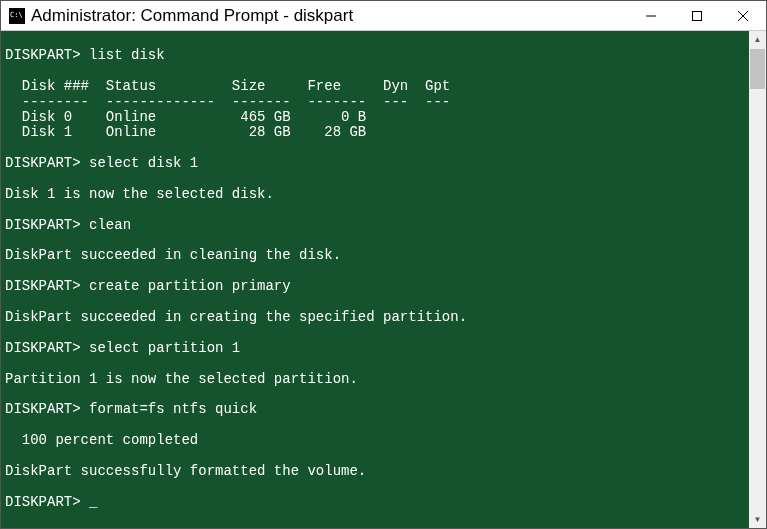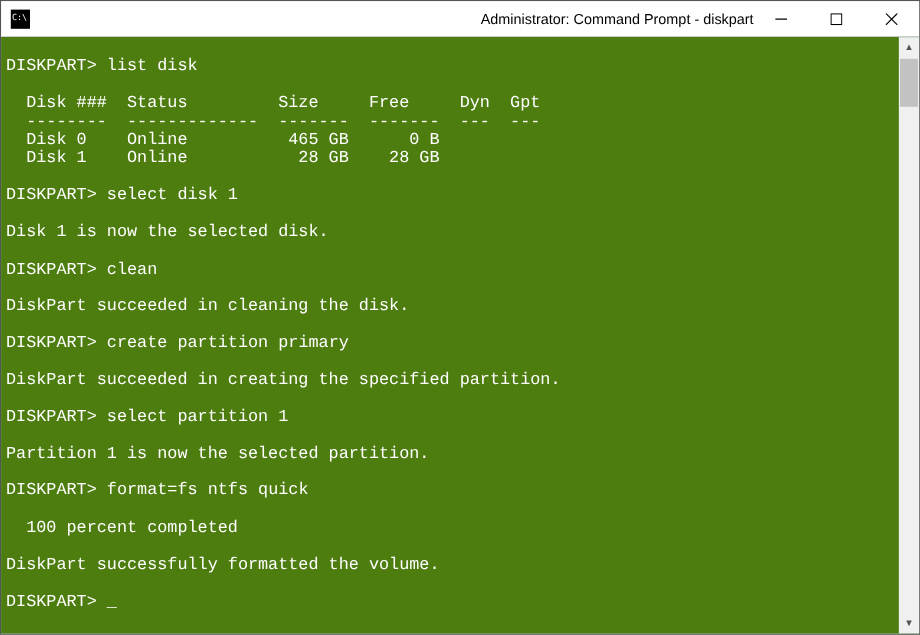--- a/index.html
+++ b/index.html
@@ -29,24 +29,23 @@
   .titlebar-icon::after {
     content: "C:\\";
     color: #fff;
     font-size: 7px;
     position: absolute;
     top: 3px;
     left: 1px;
     font-family: monospace;
   }
   .titlebar-text {
-    font-size: 12px;
+    font-size: 17px;
     color: #000;
     flex: 1;
-    text-align: right;
   }
   .win-controls {
     display: flex;
     height: 100%;
   }
   .win-btn {
     width: 46px;
     height: 30px;
     display: flex;
     align-items: center;
@@ -55,21 +54,21 @@
     font-size: 10px;
     color: #000;
     cursor: pointer;
   }
   .terminal-wrap {
     position: relative;
     height: calc(529px - 32px);
     background: #0a7a0a;
   }
   .terminal {
-    background: #4d7c0f;
+    background: #14532d;
     color: #fff;
     font-family: Consolas, "Courier New", monospace;
     font-size: 14px;
     line-height: 1.1;
     white-space: pre;
     padding: 2px 4px 2px 4px;
     height: 100%;
     width: calc(100% - 17px);
     overflow: hidden;
   }

